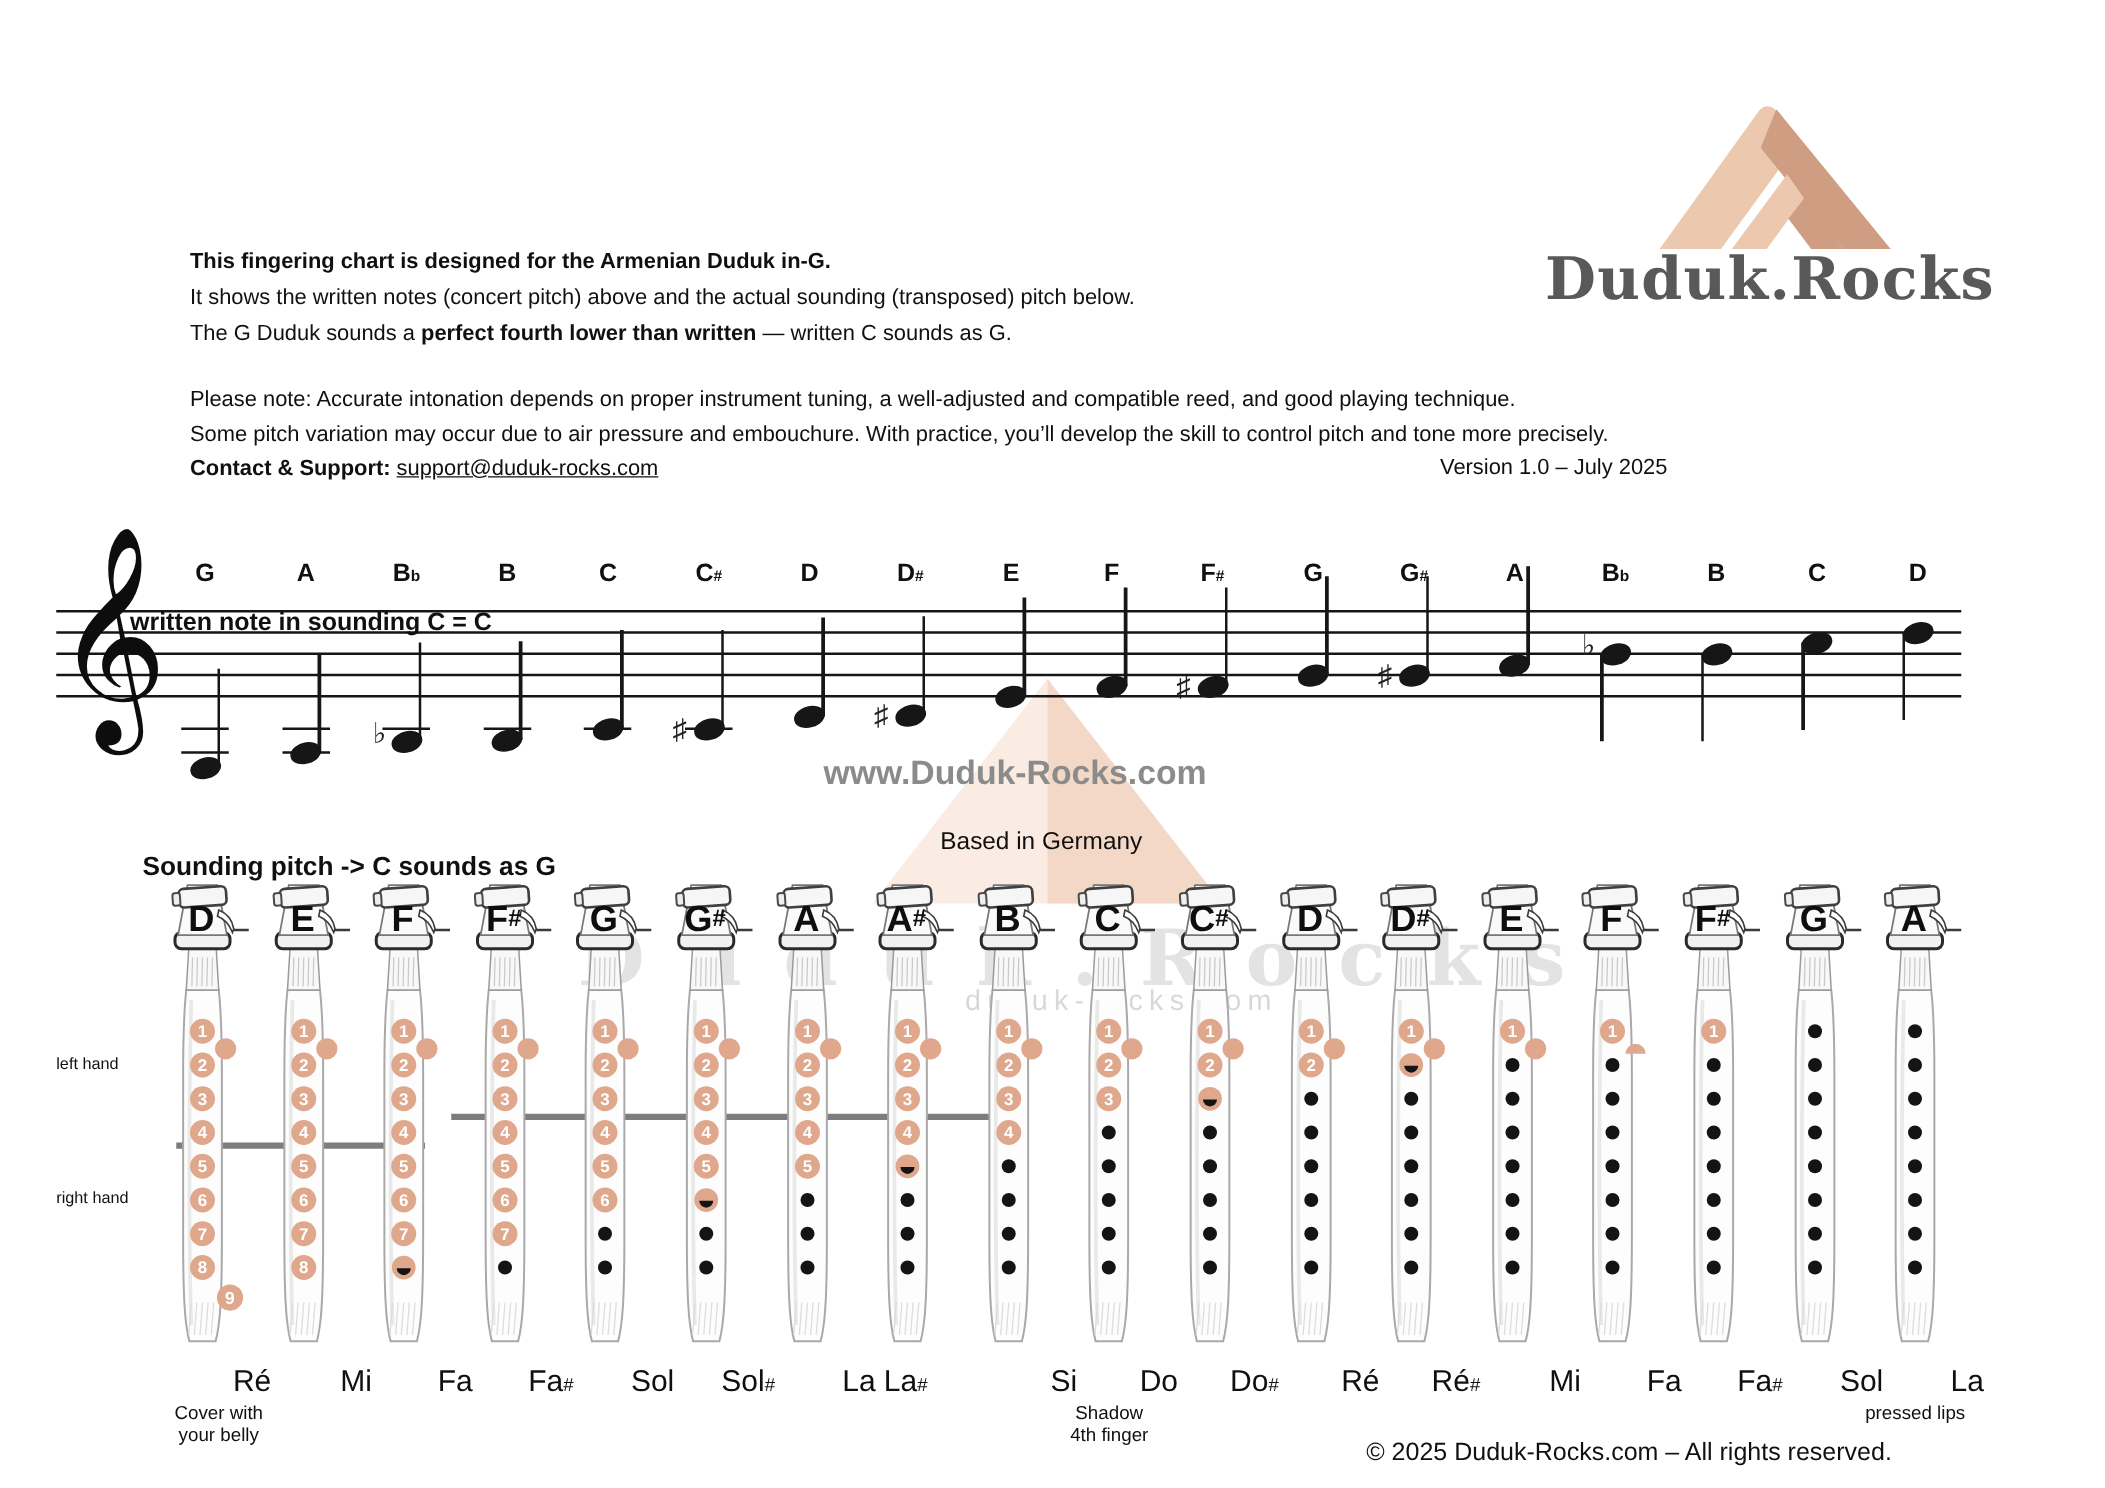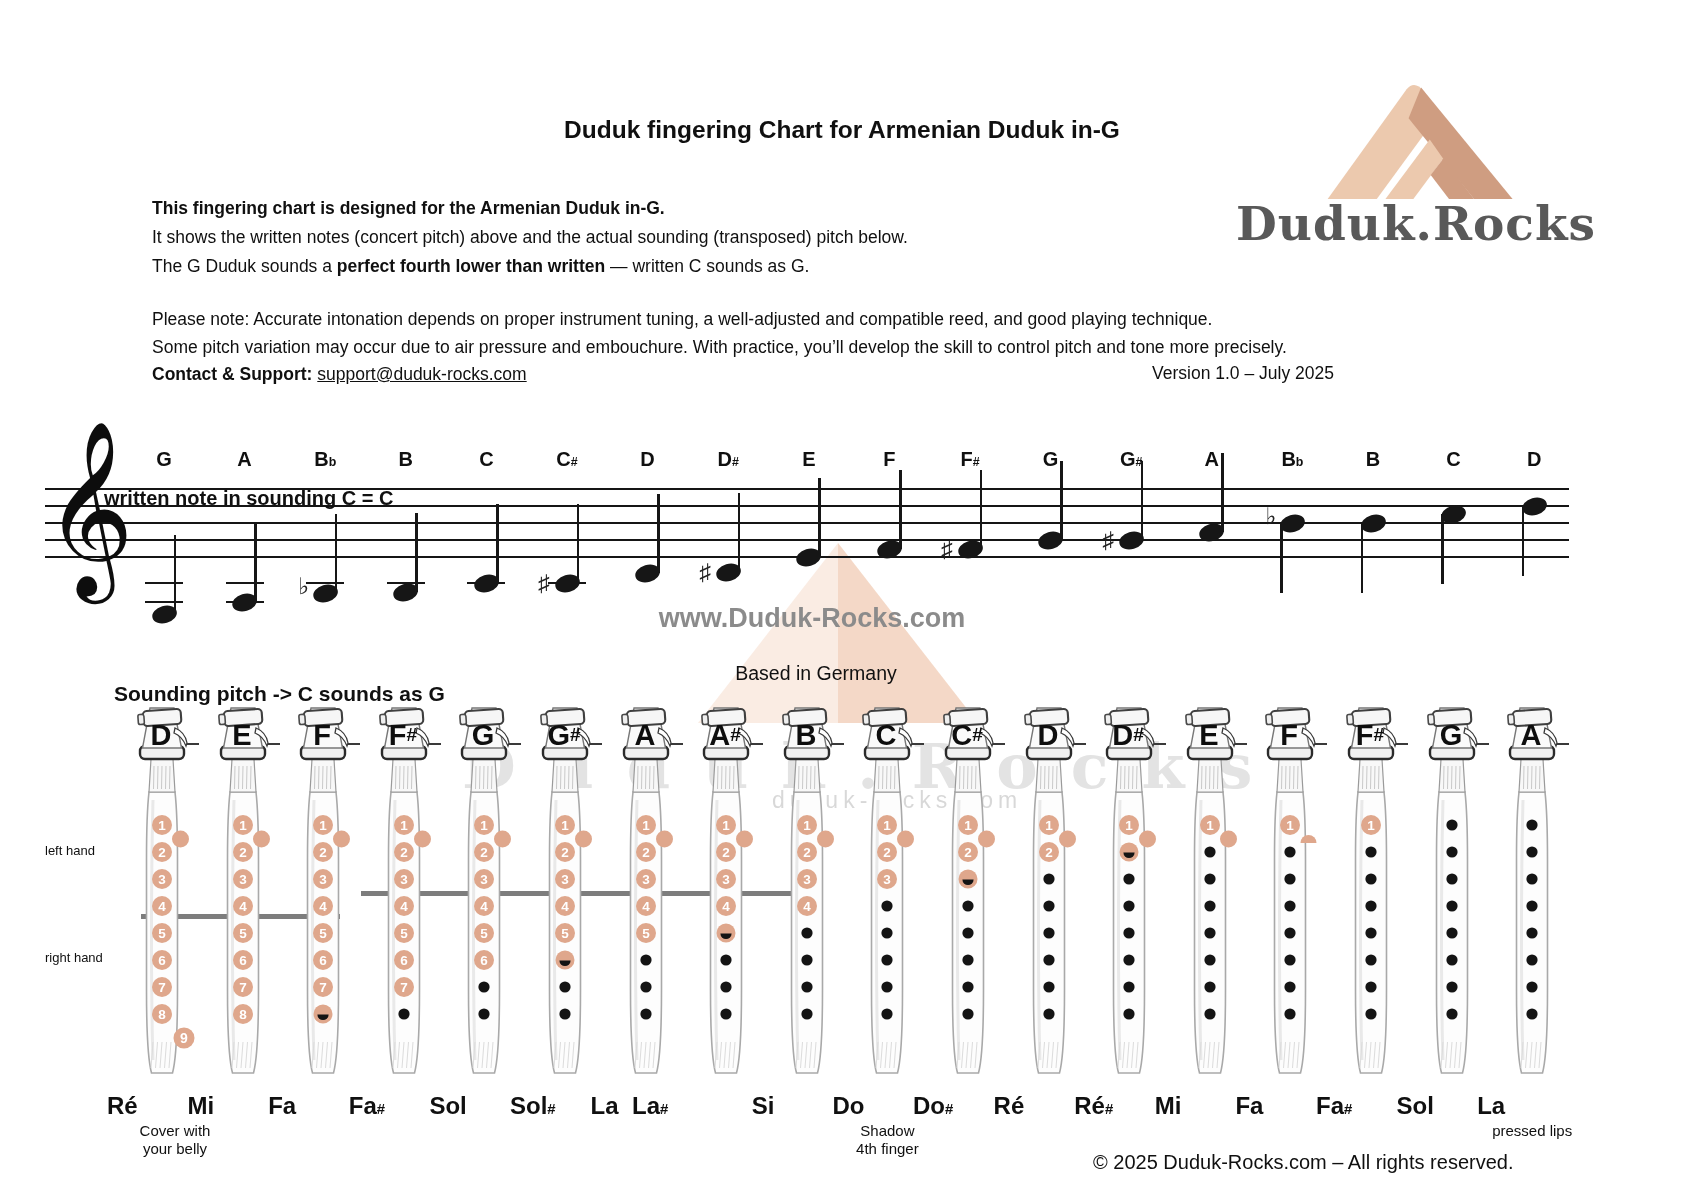--- a/index.html
+++ b/index.html
@@ -20,40 +20,39 @@
   .clef{left:44px;top:432px;font-size:152px;line-height:1;font-family:"DejaVu Sans",sans-serif;color:#0d0d0d}
   .staff-caption{left:104px;top:487px;font-size:20px;font-weight:bold}
   .stl{top:448px;width:80px;text-align:center;font-size:20px;font-weight:bold}
   .sm{font-size:0.62em}
   .nh{width:25px;height:16.5px;background:#161616;border-radius:50%;transform:rotate(-16deg)}
   .stem{width:2.8px;background:#161616}
   .ledger{height:2.8px;width:38px;background:#161616}
   .accg{font-size:23px;color:#222}
   .www-site{left:0;top:603px;width:1624px;text-align:center;font-size:27px;font-weight:bold;color:#8b8b8b}
   .www-1{left:0;top:637px;width:1632px;text-align:center;font-size:19.5px}
-  .www-2{left:0;top:662px;width:1632px;text-align:center;font-size:19.5px}
+  .www-2{left:17px;top:662px;width:1632px;text-align:center;font-size:19.5px}
   .bg-name{left:462px;top:730px;font-family:"DejaVu Serif","Liberation Serif",serif;font-size:62px;
            font-weight:bold;letter-spacing:33px;color:rgba(115,115,115,0.20);white-space:nowrap}
   .bg-site{left:772px;top:787px;font-size:23px;letter-spacing:5px;color:rgba(125,125,125,0.30);white-space:nowrap}
   .sounding{left:114px;top:682px;font-size:21px;font-weight:bold}
   .hand{left:45px;font-size:13px}
   .hand-line{background:#7d7d7d;height:5px}
-  .sol{top:1092px;width:110px;text-align:left;font-size:24px;font-weight:bold}
+  .sol{top:1092px;width:110px;text-align:right;font-size:24px;font-weight:normal}
   .ann{top:1122px;width:150px;text-align:center;font-size:15px;line-height:17.5px}
   .copyright{left:1093px;top:1151px;font-size:20px}
   .duduk-svg{position:absolute;overflow:visible}
   .svg-note-label{font-family:"Liberation Sans",sans-serif;font-weight:bold;fill:#0e0e0e}
   .hole-num{font-family:"Liberation Sans",sans-serif;font-weight:bold;fill:#ffffff}
 </style>
 </head>
 <body>
 
 <div id="page">
 
-  <div class="abs page-title">Duduk fingering Chart for Armenian Duduk in-G</div>
 
   <div class="abs intro b" style="top:198px">This fingering chart is designed for the Armenian Duduk in-G.</div>
   <div class="abs intro" style="top:227px">It shows the written notes (concert pitch) above and the actual sounding (transposed) pitch below.</div>
   <div class="abs intro" style="top:256px"><span>The G Duduk sounds a </span><span class="b">perfect fourth lower than written</span><span> — written C sounds as G.</span></div>
   <div class="abs intro" style="top:309px">Please note: Accurate intonation depends on proper instrument tuning, a well-adjusted and compatible reed, and good playing technique.</div>
   <div class="abs intro" style="top:337px">Some pitch variation may occur due to air pressure and embouchure. With practice, you’ll develop the skill to control pitch and tone more precisely.</div>
   <div class="abs intro contact" style="top:364px"><span class="b">Contact &amp; Support:</span>&nbsp;<span class="email">support@duduk-rocks.com</span></div>
   <div class="abs version">Version 1.0 – July 2025</div>
 
   <svg class="abs" style="left:1318px;top:72px" width="210" height="130" viewBox="0 0 210 135">

